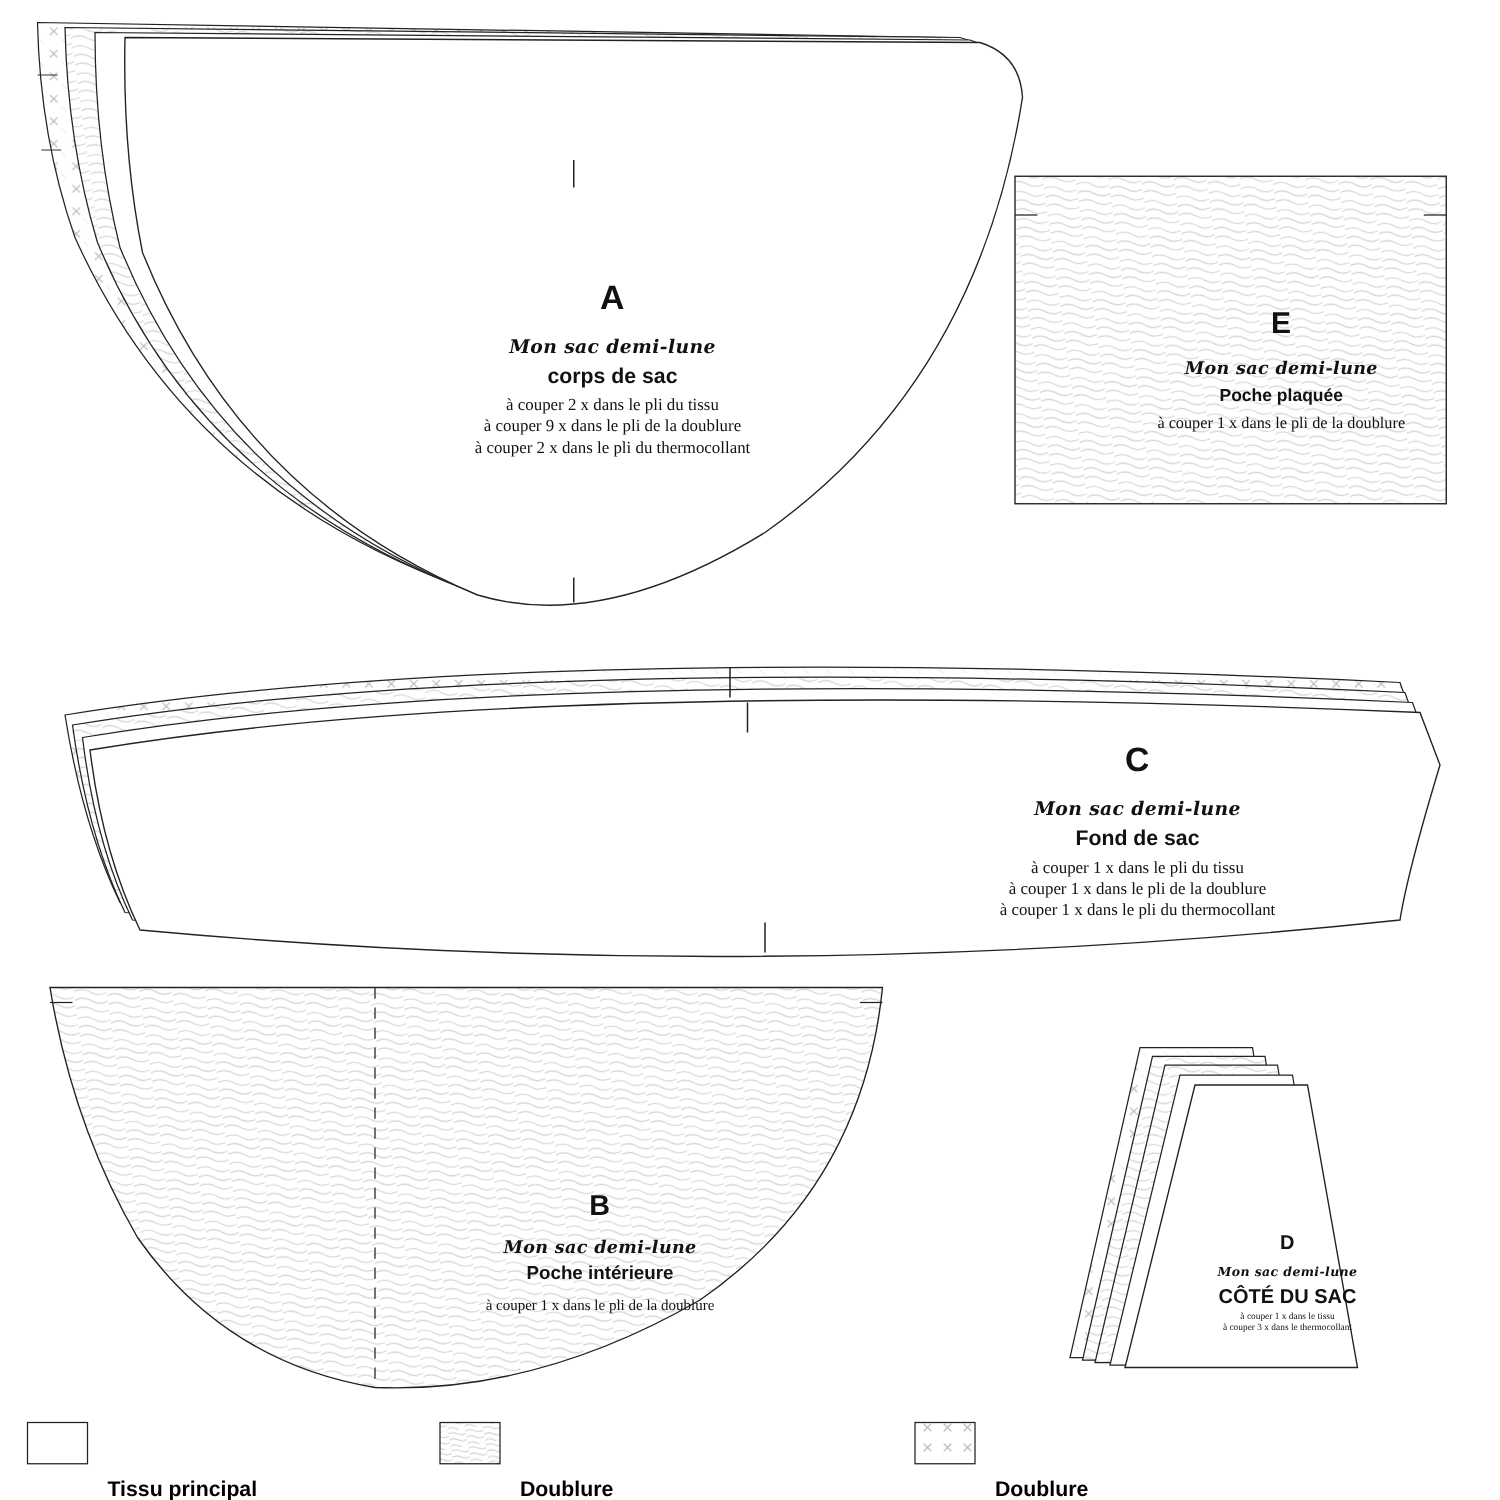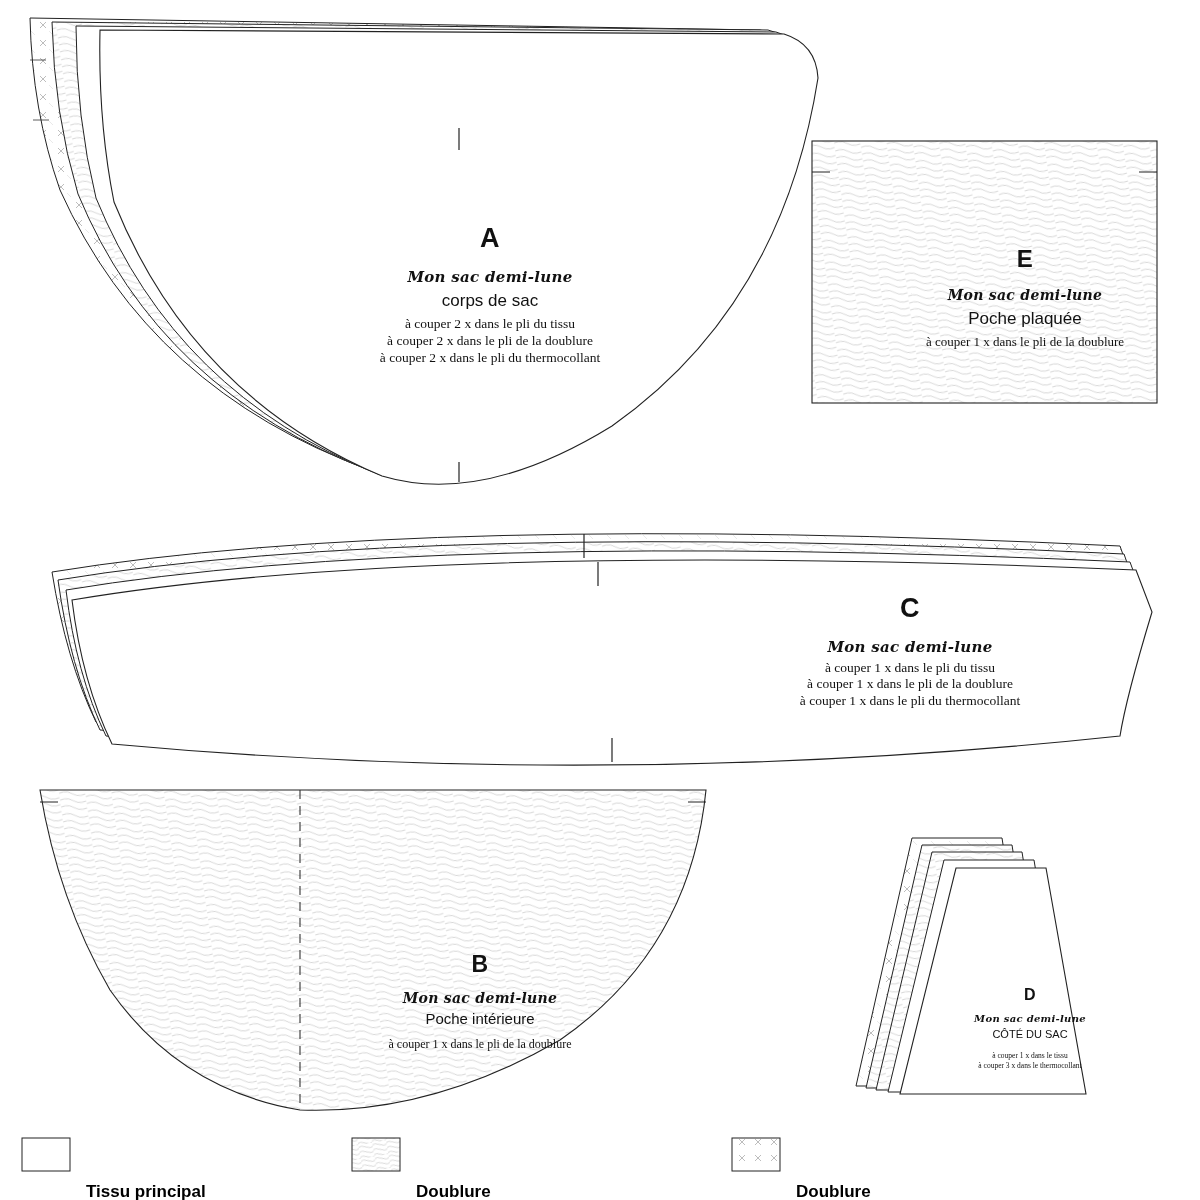--- a/index.html
+++ b/index.html
@@ -39,60 +39,60 @@
     letter-spacing: 0.5px;
   }
   .brand {
     font-family: "DejaVu Serif", serif;
     font-style: italic;
     font-weight: bold;
     letter-spacing: 0.3px;
   }
   .piece-name {
     font-family: "Liberation Sans", sans-serif;
-    font-weight: normal;
+    font-weight: bold;
   }
   .cut-line {
     font-family: "Liberation Serif", serif;
     font-weight: normal;
   }
 
   
   #label-a { left: 330px; top: 222px; width: 320px; }
   #label-a .piece-letter { font-size: 27px; margin-bottom: 12px; }
   #label-a .brand { font-size: 15px; margin-bottom: 3px; }
   #label-a .piece-name { font-size: 17px; margin-bottom: 5px; }
   #label-a .cut-line { font-size: 13.5px; }
 
   
   #label-e { left: 880px; top: 244px; width: 290px; }
   #label-e .piece-letter { font-size: 24px; margin-bottom: 13px; }
   #label-e .brand { font-size: 14px; margin-bottom: 3px; }
-  #label-e .piece-name { font-size: 17px; margin-bottom: 5px; }
+  #label-e .piece-name { font-size: 14px; margin-bottom: 5px; }
   #label-e .cut-line { font-size: 13px; }
 
   
   #label-c { left: 760px; top: 592px; width: 300px; }
   #label-c .piece-letter { font-size: 27px; margin-bottom: 12px; }
   #label-c .brand { font-size: 15px; margin-bottom: 3px; }
   #label-c .piece-name { font-size: 17px; margin-bottom: 5px; }
   #label-c .cut-line { font-size: 13.5px; text-align: center; }
 
   
   #label-b { left: 330px; top: 950px; width: 300px; }
   #label-b .piece-letter { font-size: 23px; margin-bottom: 11px; }
   #label-b .brand { font-size: 14px; margin-bottom: 3px; }
   #label-b .piece-name { font-size: 15px; margin-bottom: 8px; }
   #label-b .cut-line { font-size: 12px; }
 
   
   #label-d { left: 930px; top: 985px; width: 200px; }
   #label-d .piece-letter { font-size: 16px; margin-bottom: 8px; }
   #label-d .brand { font-size: 10px; margin-bottom: 2px; }
-  #label-d .piece-name { font-size: 11px; margin-bottom: 10px; }
+  #label-d .piece-name { font-size: 16px; margin-bottom: 0; }
   #label-d .cut-line { font-size: 7.5px; line-height: 1.3; }
 
   
   .legend {
     position: absolute;
     left: 0;
     top: 1120px;
     width: 1200px;
     height: 80px;
   }
@@ -204,34 +204,35 @@
       <rect x="352" y="1138" width="48" height="33" fill="url(#liningPatLegend)" stroke="#222" stroke-width="1"></rect>
       <rect x="732" y="1138" width="48" height="33" fill="url(#interfPatLegend)" stroke="#222" stroke-width="1"></rect>
     </g>
   </svg>
 
   <div class="label-block" id="label-a">
     <div class="piece-letter">A</div>
     <div class="brand">Mon sac demi-lune</div>
     <div class="piece-name">corps de sac</div>
     <div class="cut-line">à couper 2 x dans le pli du tissu</div>
-    <div class="cut-line">à couper 2 x dans le pli de la doublure</div>
+    <div class="cut-line">à couper 9 x dans le pli de la doublure</div>
     <div class="cut-line">à couper 2 x dans le pli du  thermocollant</div>
   </div>
 
   <div class="label-block" id="label-e">
     <div class="piece-letter">E</div>
     <div class="brand">Mon sac demi-lune</div>
     <div class="piece-name">Poche plaquée</div>
     <div class="cut-line">à couper 1 x dans le pli de la doublure</div>
   </div>
 
   <div class="label-block" id="label-c">
     <div class="piece-letter">C</div>
     <div class="brand">Mon sac demi-lune</div>
+    <div class="piece-name">Fond de sac</div>
     <div class="cut-line">à couper 1 x dans le pli du tissu</div>
     <div class="cut-line">à couper 1 x dans le pli de la doublure</div>
     <div class="cut-line">à couper 1 x dans le pli du thermocollant</div>
   </div>
 
   <div class="label-block" id="label-b">
     <div class="piece-letter">B</div>
     <div class="brand">Mon sac demi-lune</div>
     <div class="piece-name">Poche intérieure</div>
     <div class="cut-line">à couper 1 x dans le pli de la doublure</div>

